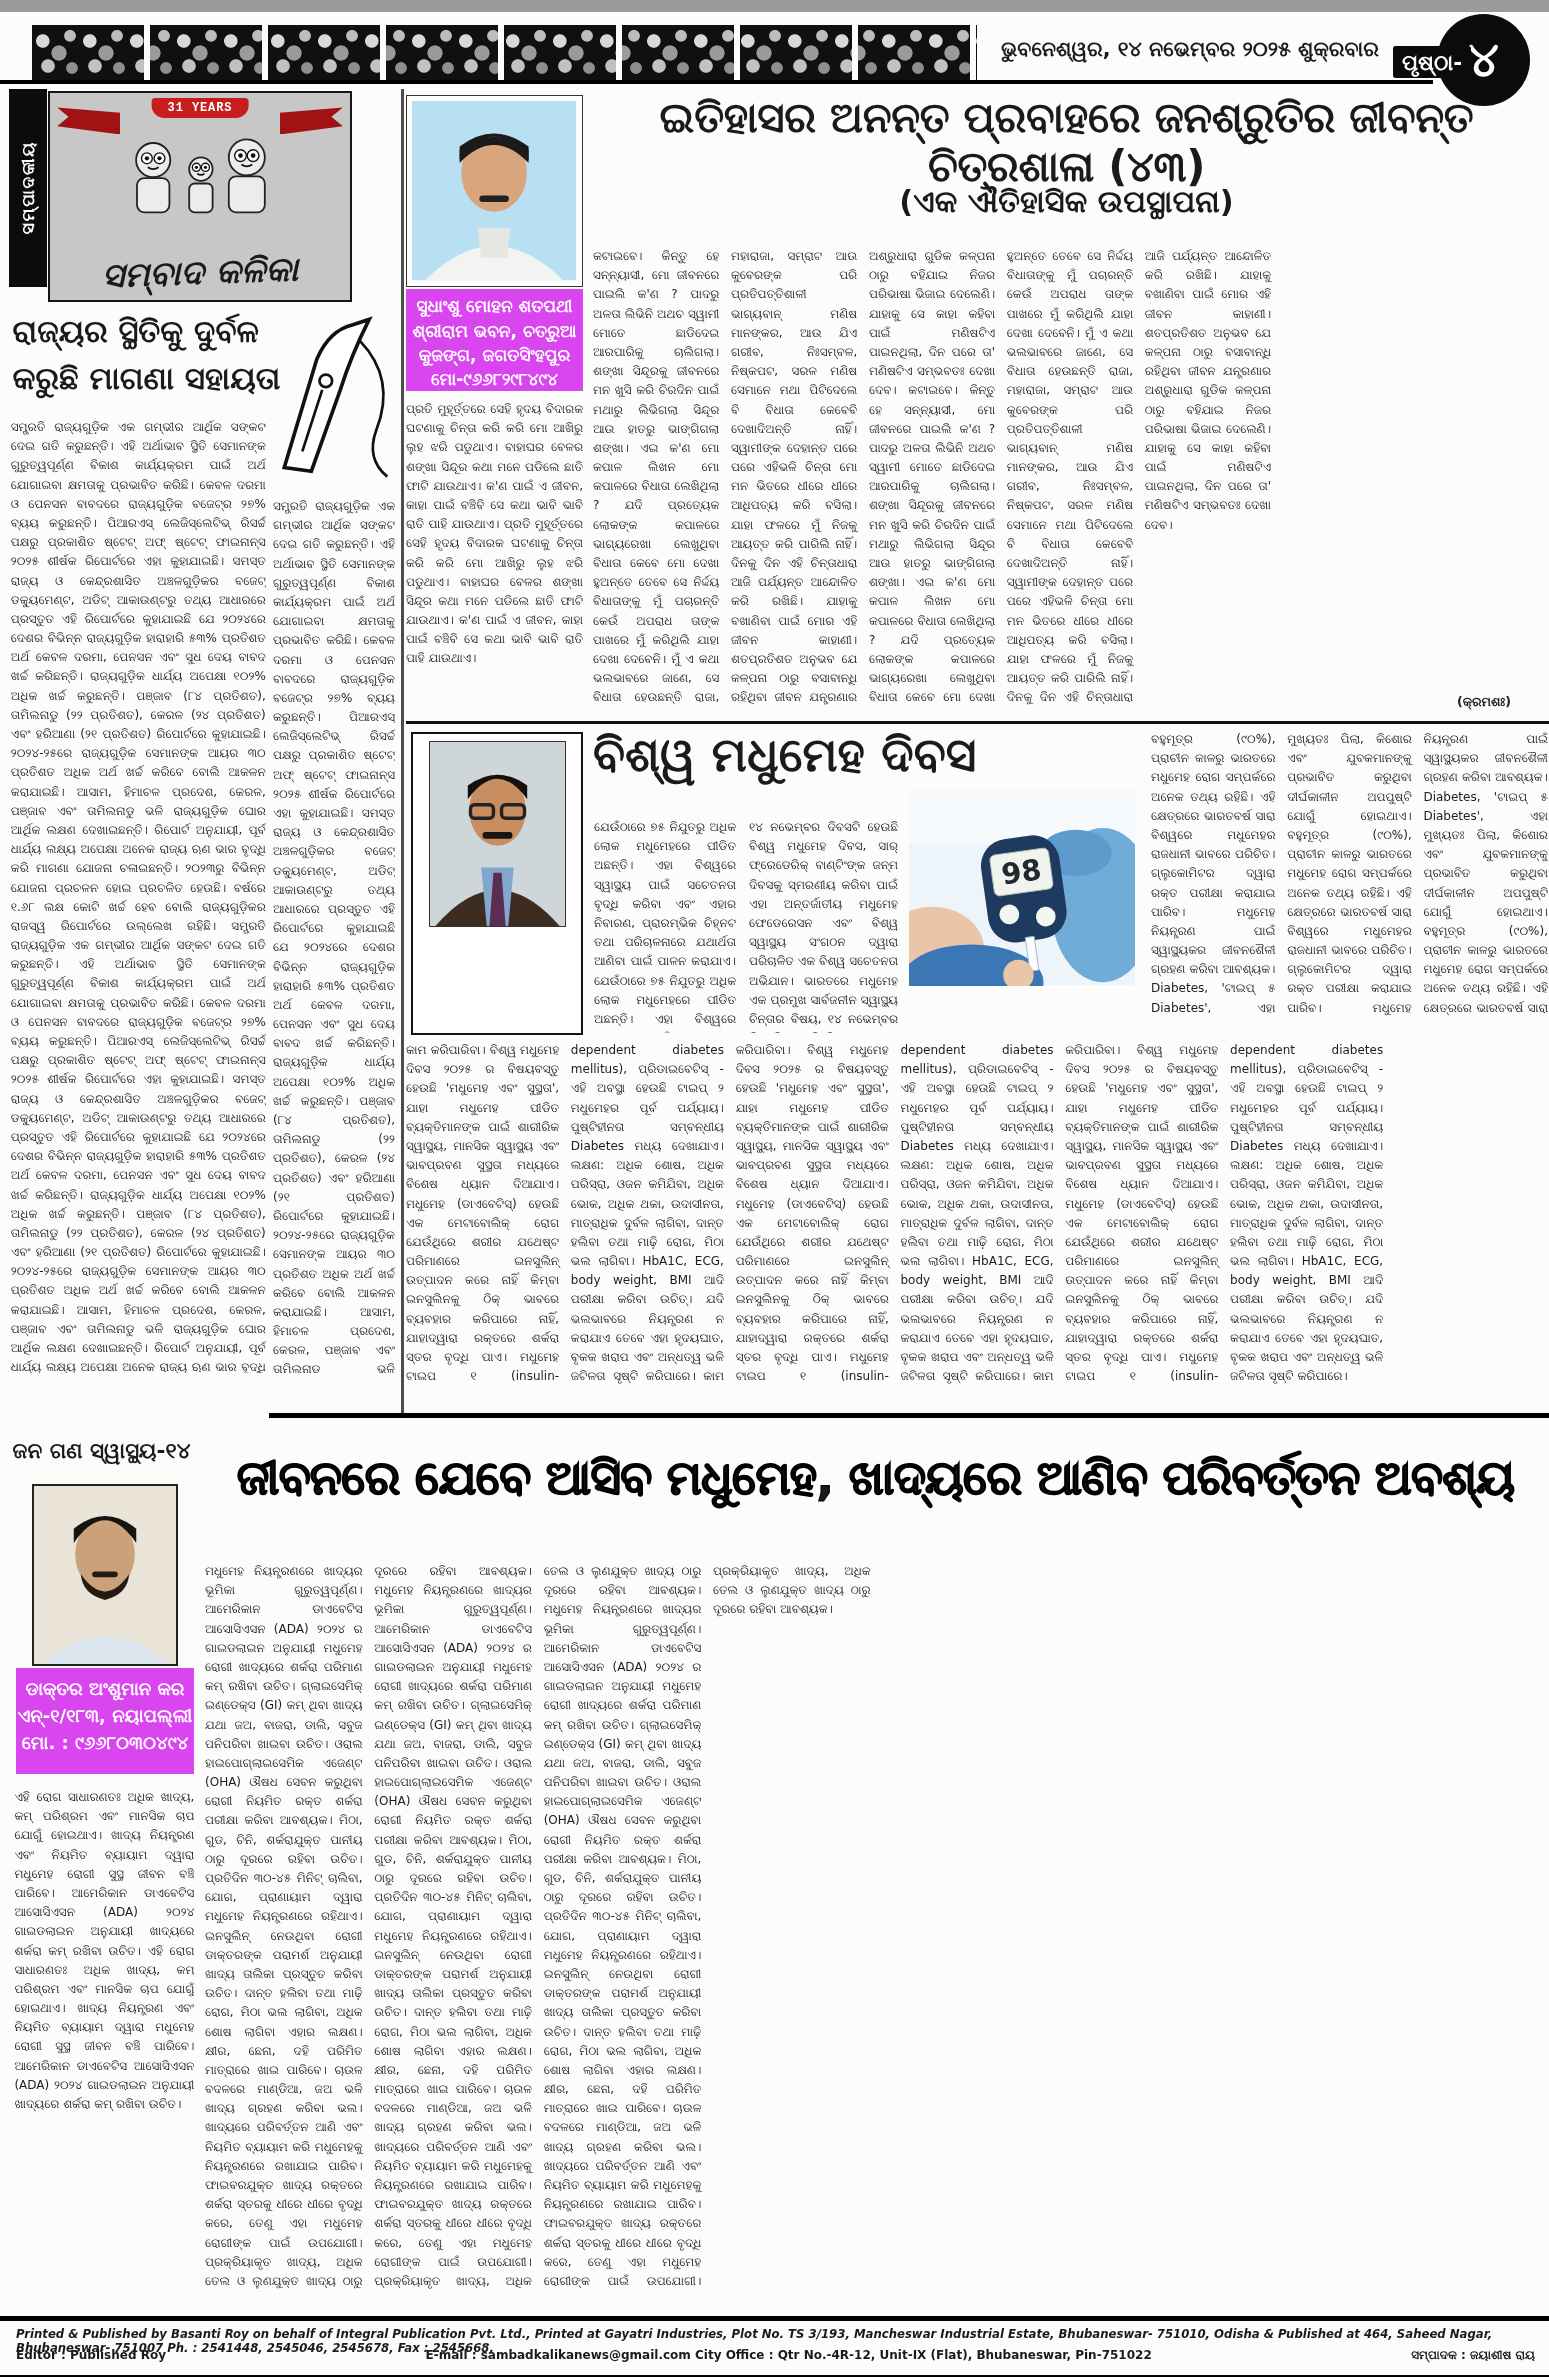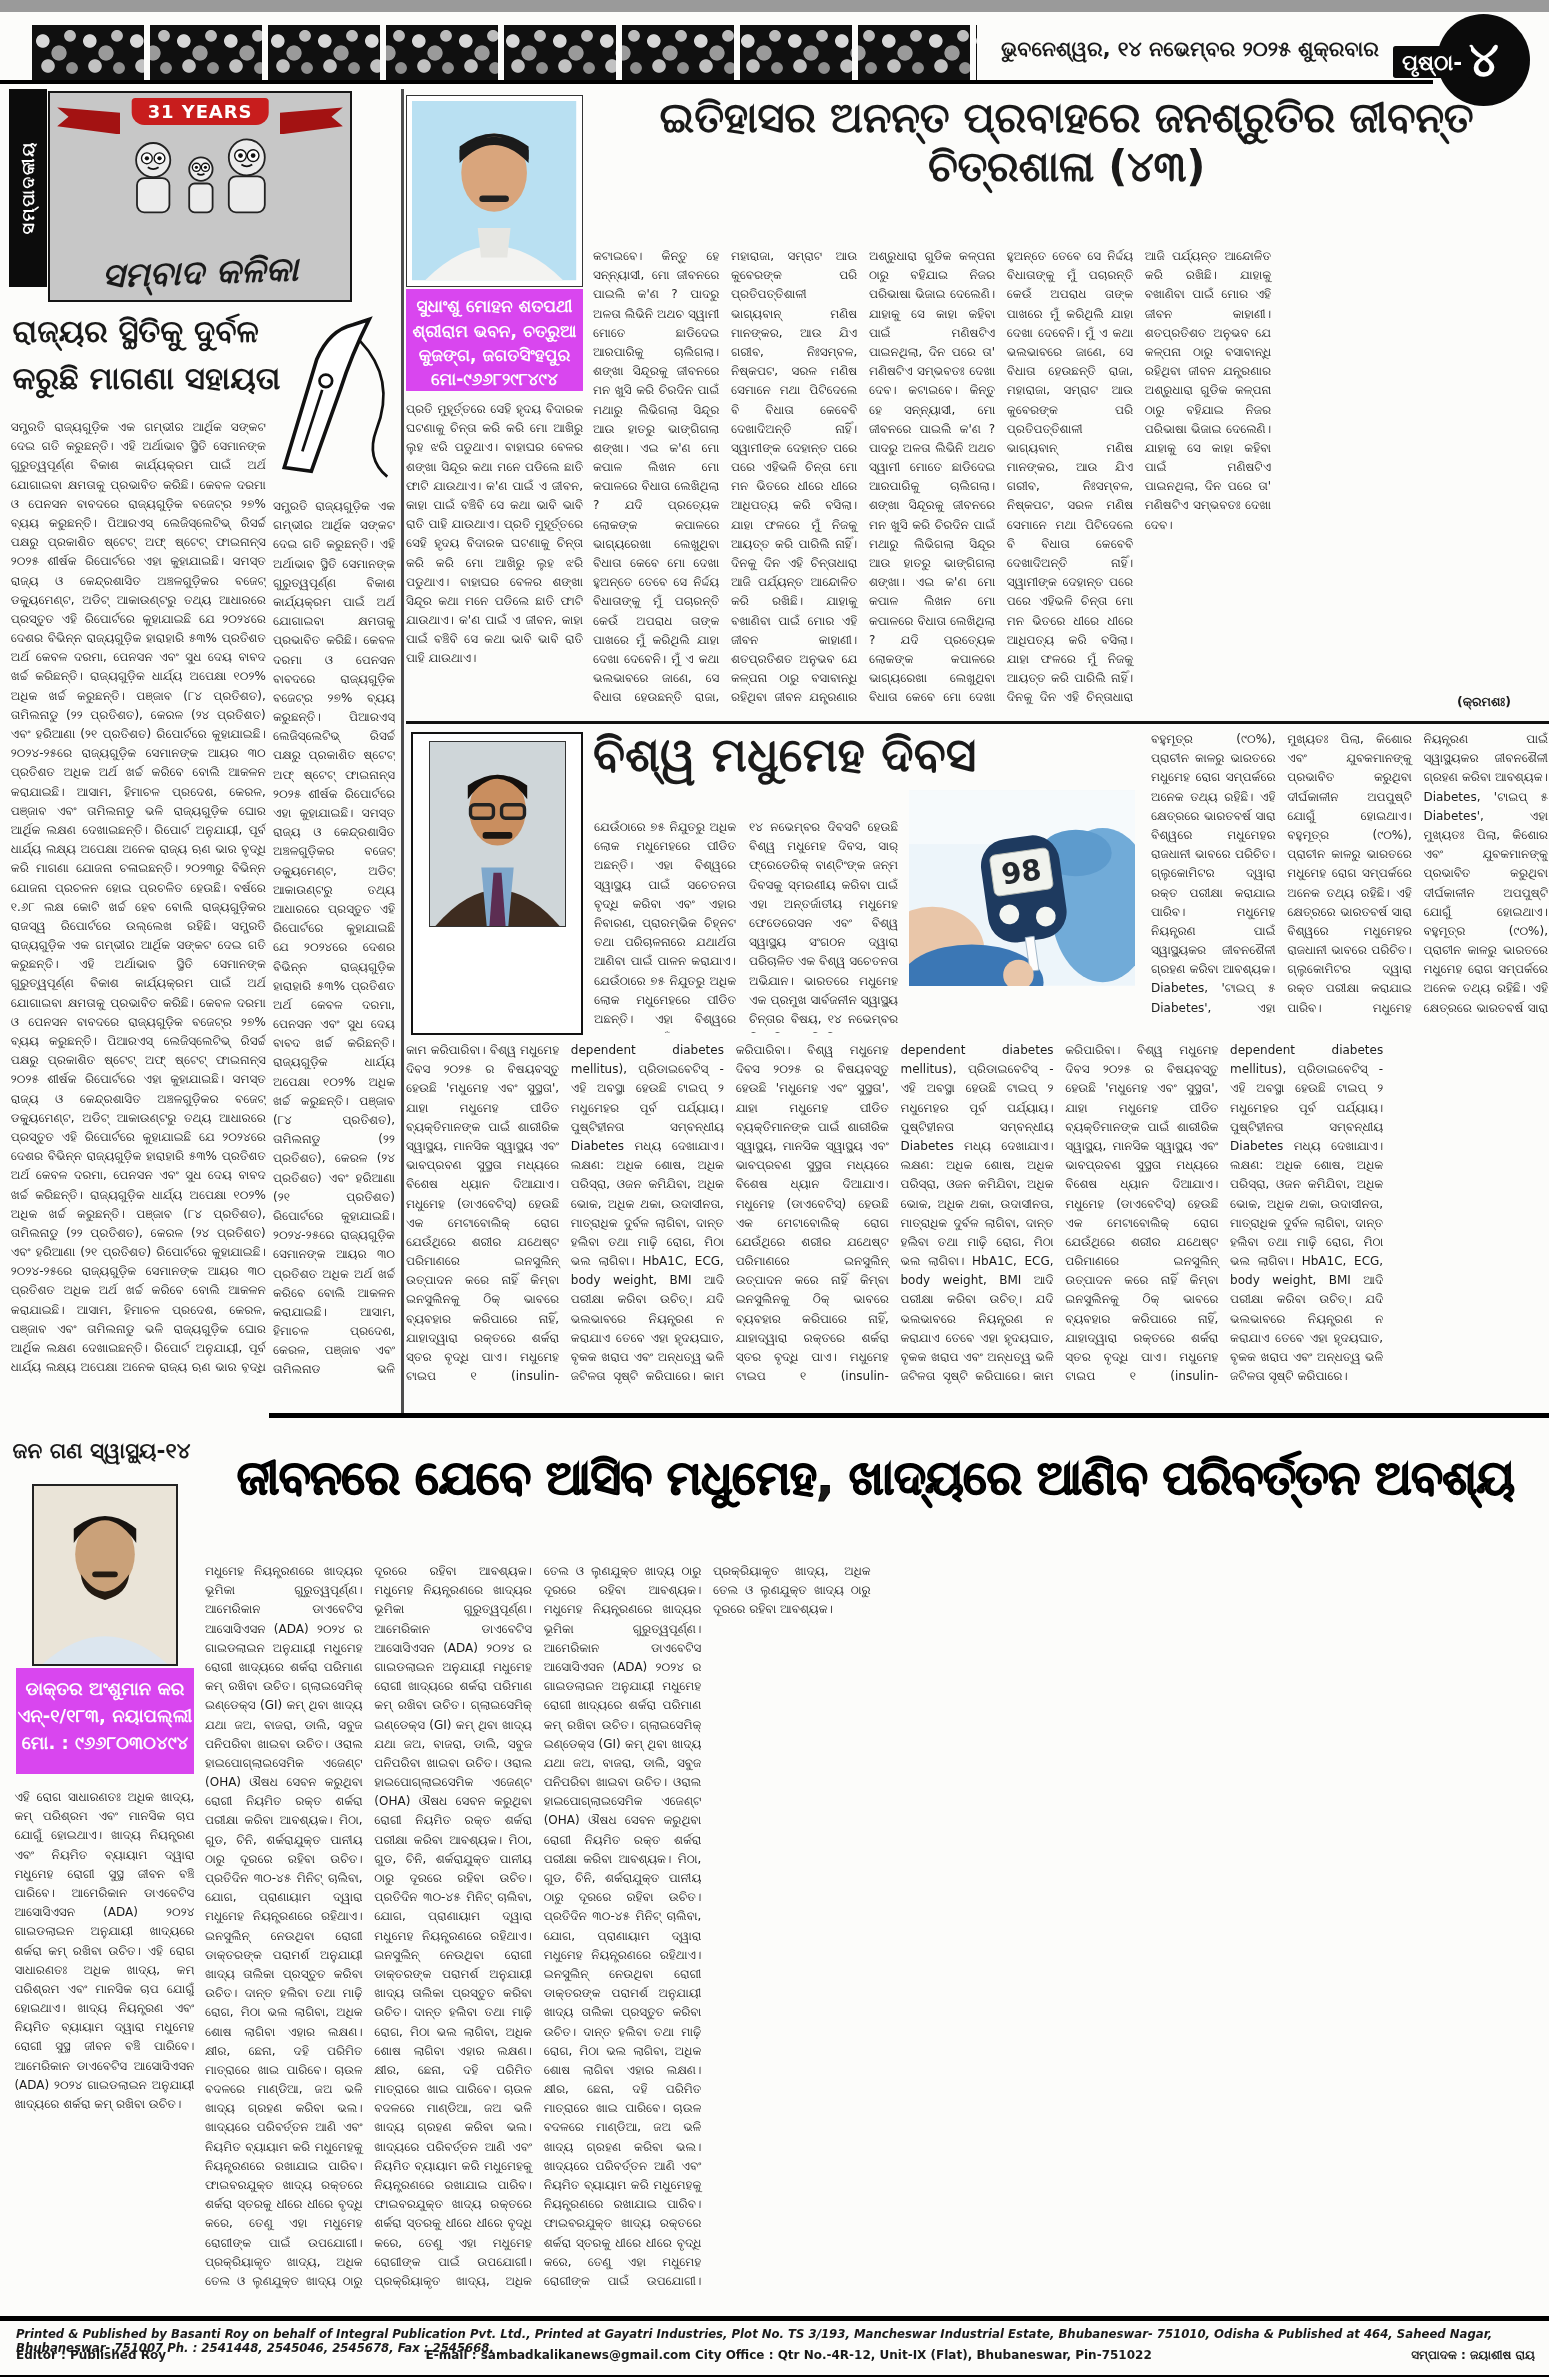--- a/index.html
+++ b/index.html
@@ -23,21 +23,21 @@
     display:flex;align-items:center;justify-content:center;color:#fff;font-size:48px;font-weight:bold;}
   .badge-label{left:1393px;top:34px;background:#0b0b0b;color:#fff;font-size:21.5px;font-weight:bold;
     padding:3.6px 9px;border-radius:2.7px;}
 
   
   .sec-vert{left:9px;top:77px;width:38px;height:198px;background:#0c0c0c;color:#fff;
     display:flex;align-items:center;justify-content:center;}
   .sec-vert span{writing-mode:vertical-rl;transform:rotate(180deg);font-size:17px;font-weight:bold;letter-spacing:1.8px;}
   .masthead{left:48px;top:79px;width:300px;height:207px;background:#c7c7c7;border:2.7px solid #151515;}
   .ribbon{position:absolute;left:50%;top:5.4px;transform:translateX(-50%);background:#c81d1d;color:#fff;
-    font-weight:bold;font-size:18px;padding:2.7px 16px;border-radius:3.6px 3.6px 12.6px 12.6px;z-index:2;letter-spacing:0.9px;}
+    font-weight:bold;font-size:12px;padding:2.7px 16px;border-radius:3.6px 3.6px 12.6px 12.6px;z-index:2;letter-spacing:0.9px;font-family:Liberation Mono, monospace;}
   .ribbon-tail{position:absolute;top:14.4px;width:63px;height:27px;background:#a31212;z-index:1;}
   .ribbon-tail.l{left:7.2px;clip-path:polygon(0 0,100% 20%,100% 100%,0 70%,18% 35%);}
   .ribbon-tail.r{right:7.2px;clip-path:polygon(0 20%,100% 0,82% 35%,100% 70%,0 100%);}
   .deities{position:absolute;left:50%;top:40px;transform:translateX(-50%);}
   .m-logo{position:absolute;bottom:7.2px;width:100%;text-align:center;font-size:34px;font-weight:bold;
     font-style:italic;transform:rotate(-2deg);font-family:"DejaVu Serif","Liberation Serif",serif;}
   .ed-headline{left:12.6px;top:296px;width:269px;font-size:31px;font-weight:bold;line-height:1.5;}
   .pen{left:268px;top:291px;width:131px;height:181px;}
   .bodytext{font-size:12px;line-height:1.6;text-align:justify;overflow:hidden;color:#1c1c1c;}
   .ed-col1{left:10.8px;top:406px;width:255px;height:955px;}
@@ -163,20 +163,21 @@
       <path d="M29 36 Q50 8 71 36 L71 28 Q50 12 29 28 Z" fill="#1b1b1b"></path>
       <path d="M29 38 Q50 16 71 38 L71 30 Q50 14 29 30 Z" fill="#1b1b1b"></path>
       <rect x="41" y="58" width="18" height="4" rx="2" fill="#222"></rect>
     </svg>
   </div>
   <div class="abs caption-box ta-caption">ସୁଧାଂଶୁ ମୋହନ ଶତପଥୀ
 ଶ୍ରୀରାମ ଭବନ, ଚତ୍ରୁଆ
 କୁଜଙ୍ଗ, ଜଗତସିଂହପୁର
 ମୋ-୯୬୬୮୨୯୮୪୯୪</div>
   <div class="abs ta-headline">ଇତିହାସର ଅନନ୍ତ ପ୍ରବାହରେ ଜନଶ୍ରୁତିର ଜୀବନ୍ତ ଚିତ୍ରଶାଳା (୪୩)</div>
+  <div class="abs ta-subtitle">(ଏକ ଐତିହାସିକ ଉପସ୍ଥାପନା)</div>
   <div class="abs bodytext ta-bodyL">ପ୍ରତି ମୁହୂର୍ତ୍ତରେ ସେହି ହୃଦୟ ବିଦାରକ ଘଟଣାକୁ ଚିନ୍ତା କରି କରି ମୋ ଆଖିରୁ ଲୁହ ଝରି ପଡୁଥାଏ। ବାହାଘର ବେଳର ଶଙ୍ଖା ସିନ୍ଦୂର କଥା ମନେ ପଡିଲେ ଛାତି ଫାଟି ଯାଉଥାଏ। କ'ଣ ପାଇଁ ଏ ଜୀବନ, କାହା ପାଇଁ ବଞ୍ଚିବି ସେ କଥା ଭାବି ଭାବି ରାତି ପାହି ଯାଉଥାଏ। ପ୍ରତି ମୁହୂର୍ତ୍ତରେ ସେହି ହୃଦୟ ବିଦାରକ ଘଟଣାକୁ ଚିନ୍ତା କରି କରି ମୋ ଆଖିରୁ ଲୁହ ଝରି ପଡୁଥାଏ। ବାହାଘର ବେଳର ଶଙ୍ଖା ସିନ୍ଦୂର କଥା ମନେ ପଡିଲେ ଛାତି ଫାଟି ଯାଉଥାଏ। କ'ଣ ପାଇଁ ଏ ଜୀବନ, କାହା ପାଇଁ ବଞ୍ଚିବି ସେ କଥା ଭାବି ଭାବି ରାତି ପାହି ଯାଉଥାଏ।</div>
   <div class="abs bodytext ta-body">କଟାଇବେ। କିନ୍ତୁ ହେ ସନ୍ନ୍ୟାସୀ, ମୋ ଜୀବନରେ ପାଇଲି କ'ଣ ? ପାଦରୁ ଅଳତା ଲିଭିନି ଅଥଚ ସ୍ୱାମୀ ମୋତେ ଛାଡିଦେଇ ଆରପାରିକୁ ଚାଲିଗଲା। ଶଙ୍ଖା ସିନ୍ଦୂରକୁ ଜୀବନରେ ମନ ଖୁସି କରି ଚିରଦିନ ପାଇଁ ମଥାରୁ ଲିଭିଗଲା ସିନ୍ଦୂର ଆଉ ହାତରୁ ଭାଙ୍ଗିଗଲା ଶଙ୍ଖା। ଏଇ କ'ଣ ମୋ କପାଳ ଲିଖନ ମୋ କପାଳରେ ବିଧାତା ଲେଖିଥିଲା ? ଯଦି ପ୍ରତ୍ୟେକ ଲୋକଙ୍କ କପାଳରେ ଭାଗ୍ୟରେଖା ଲେଖୁଥିବା ବିଧାତା କେବେ ମୋ ଦେଖା ହୁଅନ୍ତେ ତେବେ ସେ ନିର୍ଦ୍ଦୟ ବିଧାତାଙ୍କୁ ମୁଁ ପଚାରନ୍ତି କେଉଁ ଅପରାଧ ତାଙ୍କ ପାଖରେ ମୁଁ କରିଥିଲି ଯାହା ଦେଖା ଦେବେନି। ମୁଁ ଏ କଥା ଭଲଭାବରେ ଜାଣେ, ସେ ବିଧାତା ହେଉଛନ୍ତି ରାଜା, ମହାରାଜା, ସମ୍ରାଟ ଆଉ କୁବେରଙ୍କ ପରି ପ୍ରତିପତ୍ତିଶାଳୀ ଭାଗ୍ୟବାନ୍ ମଣିଷ ମାନଙ୍କର, ଆଉ ଯିଏ ଗରୀବ, ନିଃସମ୍ବଳ, ନିଷ୍କପଟ, ସରଳ ମଣିଷ ସେମାନେ ମଥା ପିଟିଦେଲେ ବି ବିଧାତା କେବେବି ଦେଖାଦିଅନ୍ତି ନାହିଁ। ସ୍ୱାମୀଙ୍କ ଦେହାନ୍ତ ପରେ ପରେ ଏହିଭଳି ଚିନ୍ତା ମୋ ମନ ଭିତରେ ଧୀରେ ଧୀରେ ଆଧିପତ୍ୟ କରି ବସିଲା। ଯାହା ଫଳରେ ମୁଁ ନିଜକୁ ଆୟତ୍ତ କରି ପାରିଲି ନାହିଁ। ଦିନକୁ ଦିନ ଏହି ଚିନ୍ତାଧାରା ଆଜି ପର୍ଯ୍ୟନ୍ତ ଆନ୍ଦୋଳିତ କରି ରଖିଛି। ଯାହାକୁ ବଖାଣିବା ପାଇଁ ମୋର ଏହି ଜୀବନ କାହାଣୀ। ଶତପ୍ରତିଶତ ଅନୁଭବ ଯେ କଳ୍ପନା ଠାରୁ ବସାବାନ୍ଧି ରହିଥିବା ଜୀବନ ଯନ୍ତ୍ରଣାର ଅଶ୍ରୁଧାରା ଗୁଡିକ କଳ୍ପନା ଠାରୁ ବହିଯାଇ ନିଜର ପରିଭାଷା ଭିଜାଇ ଦେଲେଣି। ଯାହାକୁ ସେ କାହା କହିବା ପାଇଁ ମଣିଷଟିଏ ପାଇନଥିଲା, ଦିନ ପରେ ତା' ମଣିଷଟିଏ ସମ୍ଭବତଃ ଦେଖା ଦେବ। କଟାଇବେ। କିନ୍ତୁ ହେ ସନ୍ନ୍ୟାସୀ, ମୋ ଜୀବନରେ ପାଇଲି କ'ଣ ? ପାଦରୁ ଅଳତା ଲିଭିନି ଅଥଚ ସ୍ୱାମୀ ମୋତେ ଛାଡିଦେଇ ଆରପାରିକୁ ଚାଲିଗଲା। ଶଙ୍ଖା ସିନ୍ଦୂରକୁ ଜୀବନରେ ମନ ଖୁସି କରି ଚିରଦିନ ପାଇଁ ମଥାରୁ ଲିଭିଗଲା ସିନ୍ଦୂର ଆଉ ହାତରୁ ଭାଙ୍ଗିଗଲା ଶଙ୍ଖା। ଏଇ କ'ଣ ମୋ କପାଳ ଲିଖନ ମୋ କପାଳରେ ବିଧାତା ଲେଖିଥିଲା ? ଯଦି ପ୍ରତ୍ୟେକ ଲୋକଙ୍କ କପାଳରେ ଭାଗ୍ୟରେଖା ଲେଖୁଥିବା ବିଧାତା କେବେ ମୋ ଦେଖା ହୁଅନ୍ତେ ତେବେ ସେ ନିର୍ଦ୍ଦୟ ବିଧାତାଙ୍କୁ ମୁଁ ପଚାରନ୍ତି କେଉଁ ଅପରାଧ ତାଙ୍କ ପାଖରେ ମୁଁ କରିଥିଲି ଯାହା ଦେଖା ଦେବେନି। ମୁଁ ଏ କଥା ଭଲଭାବରେ ଜାଣେ, ସେ ବିଧାତା ହେଉଛନ୍ତି ରାଜା, ମହାରାଜା, ସମ୍ରାଟ ଆଉ କୁବେରଙ୍କ ପରି ପ୍ରତିପତ୍ତିଶାଳୀ ଭାଗ୍ୟବାନ୍ ମଣିଷ ମାନଙ୍କର, ଆଉ ଯିଏ ଗରୀବ, ନିଃସମ୍ବଳ, ନିଷ୍କପଟ, ସରଳ ମଣିଷ ସେମାନେ ମଥା ପିଟିଦେଲେ ବି ବିଧାତା କେବେବି ଦେଖାଦିଅନ୍ତି ନାହିଁ। ସ୍ୱାମୀଙ୍କ ଦେହାନ୍ତ ପରେ ପରେ ଏହିଭଳି ଚିନ୍ତା ମୋ ମନ ଭିତରେ ଧୀରେ ଧୀରେ ଆଧିପତ୍ୟ କରି ବସିଲା। ଯାହା ଫଳରେ ମୁଁ ନିଜକୁ ଆୟତ୍ତ କରି ପାରିଲି ନାହିଁ। ଦିନକୁ ଦିନ ଏହି ଚିନ୍ତାଧାରା ଆଜି ପର୍ଯ୍ୟନ୍ତ ଆନ୍ଦୋଳିତ କରି ରଖିଛି। ଯାହାକୁ ବଖାଣିବା ପାଇଁ ମୋର ଏହି ଜୀବନ କାହାଣୀ। ଶତପ୍ରତିଶତ ଅନୁଭବ ଯେ କଳ୍ପନା ଠାରୁ ବସାବାନ୍ଧି ରହିଥିବା ଜୀବନ ଯନ୍ତ୍ରଣାର ଅଶ୍ରୁଧାରା ଗୁଡିକ କଳ୍ପନା ଠାରୁ ବହିଯାଇ ନିଜର ପରିଭାଷା ଭିଜାଇ ଦେଲେଣି। ଯାହାକୁ ସେ କାହା କହିବା ପାଇଁ ମଣିଷଟିଏ ପାଇନଥିଲା, ଦିନ ପରେ ତା' ମଣିଷଟିଏ ସମ୍ଭବତଃ ଦେଖା ଦେବ।</div>
   <div class="abs ta-cont">(କ୍ରମଶଃ)</div>
   <div class="abs rule-mid"></div>
 
   <div class="abs db-authorbox">
     <div class="db-photo">
       <svg viewBox="0 0 100 135" preserveAspectRatio="none">
         <rect width="100" height="135" fill="#cfd6d9"></rect>
         <path d="M4 135 Q50 82 96 135 Z" fill="#3e2c20"></path>

